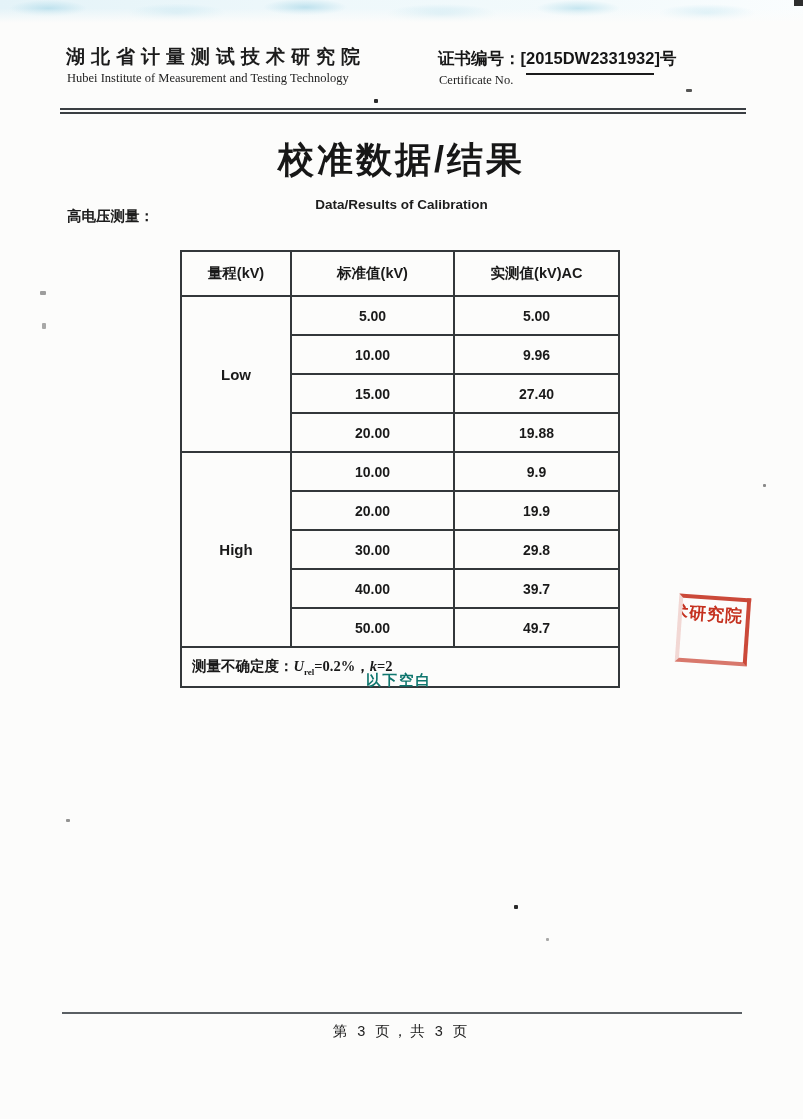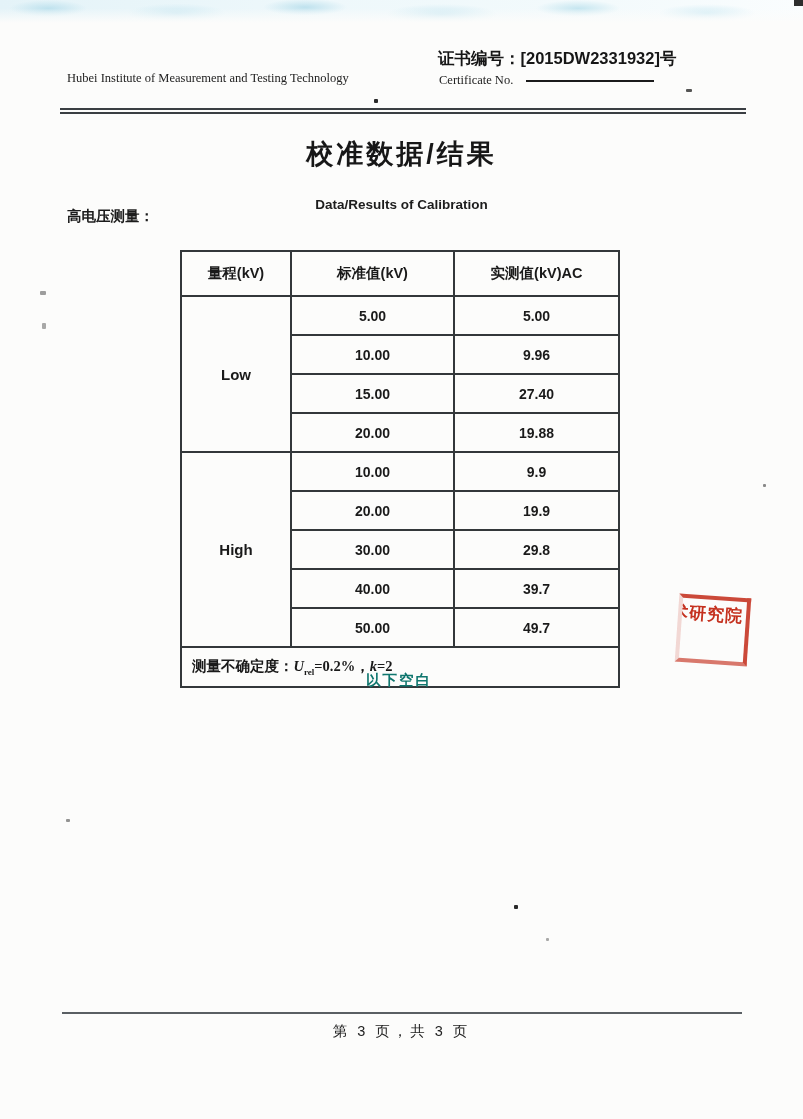--- a/index.html
+++ b/index.html
@@ -37,34 +37,34 @@
   }
   .institute-en {
     position: absolute; left: 67px; top: 71px;
     font-family: "Liberation Serif", "DejaVu Serif", serif;
     font-size: 12.5px; color: #222; white-space: nowrap;
   }
   .cert-line {
     position: absolute; left: 438px; top: 48px;
     font-size: 16.5px; font-weight: bold; color: #161616; white-space: nowrap;
   }
-  .cert-line .cert-no { border-bottom: 2px solid #1b1b1b; padding-bottom: 13px; }
+  .cert-line .cert-no { border-bottom: 2px solid #1b1b1b; padding-bottom: 6px; }
   .cert-en {
     position: absolute; left: 439px; top: 73px;
     font-family: "Liberation Serif", "DejaVu Serif", serif;
     font-size: 12.5px; color: #222;
   }
   .head-rule {
     position: absolute; left: 60px; top: 108px; width: 686px; height: 2px;
     border-top: 2px solid #3a3e42; border-bottom: 2px solid #3a3e42;
   }
   
   .doc-title {
     position: absolute; left: 0; top: 136px; width: 803px;
-    text-align: center; font-size: 27px; font-weight: bold;
+    text-align: center; font-size: 36px; font-weight: bold;
     letter-spacing: 3px; color: #171717;
   }
   .doc-subtitle {
     position: absolute; left: 0; top: 175px; width: 803px;
     text-align: center; font-size: 13.5px; font-weight: bold; color: #1d1d1d; margin-top: 22px;
   }
   .section-label {
     position: absolute; left: 67px; top: 207px;
     font-size: 14.5px; font-weight: bold; color: #1b1b1b;
   }
@@ -135,20 +135,21 @@
   .sp8 { left: 546px; top: 938px; width: 3px; height: 3px; opacity: .4; }
 </style>
 </head>
 <body>
 
 <div id="page">
 
   <div class="scan-strip"></div>
   <div class="corner-mark"></div>
 
+  <div class="institute-cn">湖北省计量测试技术研究院</div>
   <div class="institute-en">Hubei Institute of Measurement and Testing Technology</div>
 
   <div class="cert-line"><span>证书编号：</span><span>[</span><span class="cert-no">2015DW2331932</span><span>]号</span></div>
   <div class="cert-en">Certificate No.</div>
 
   <div class="head-rule"></div>
 
   <div class="doc-title">校准数据/结果</div>
   <div class="doc-subtitle">Data/Results of Calibration</div>
 

